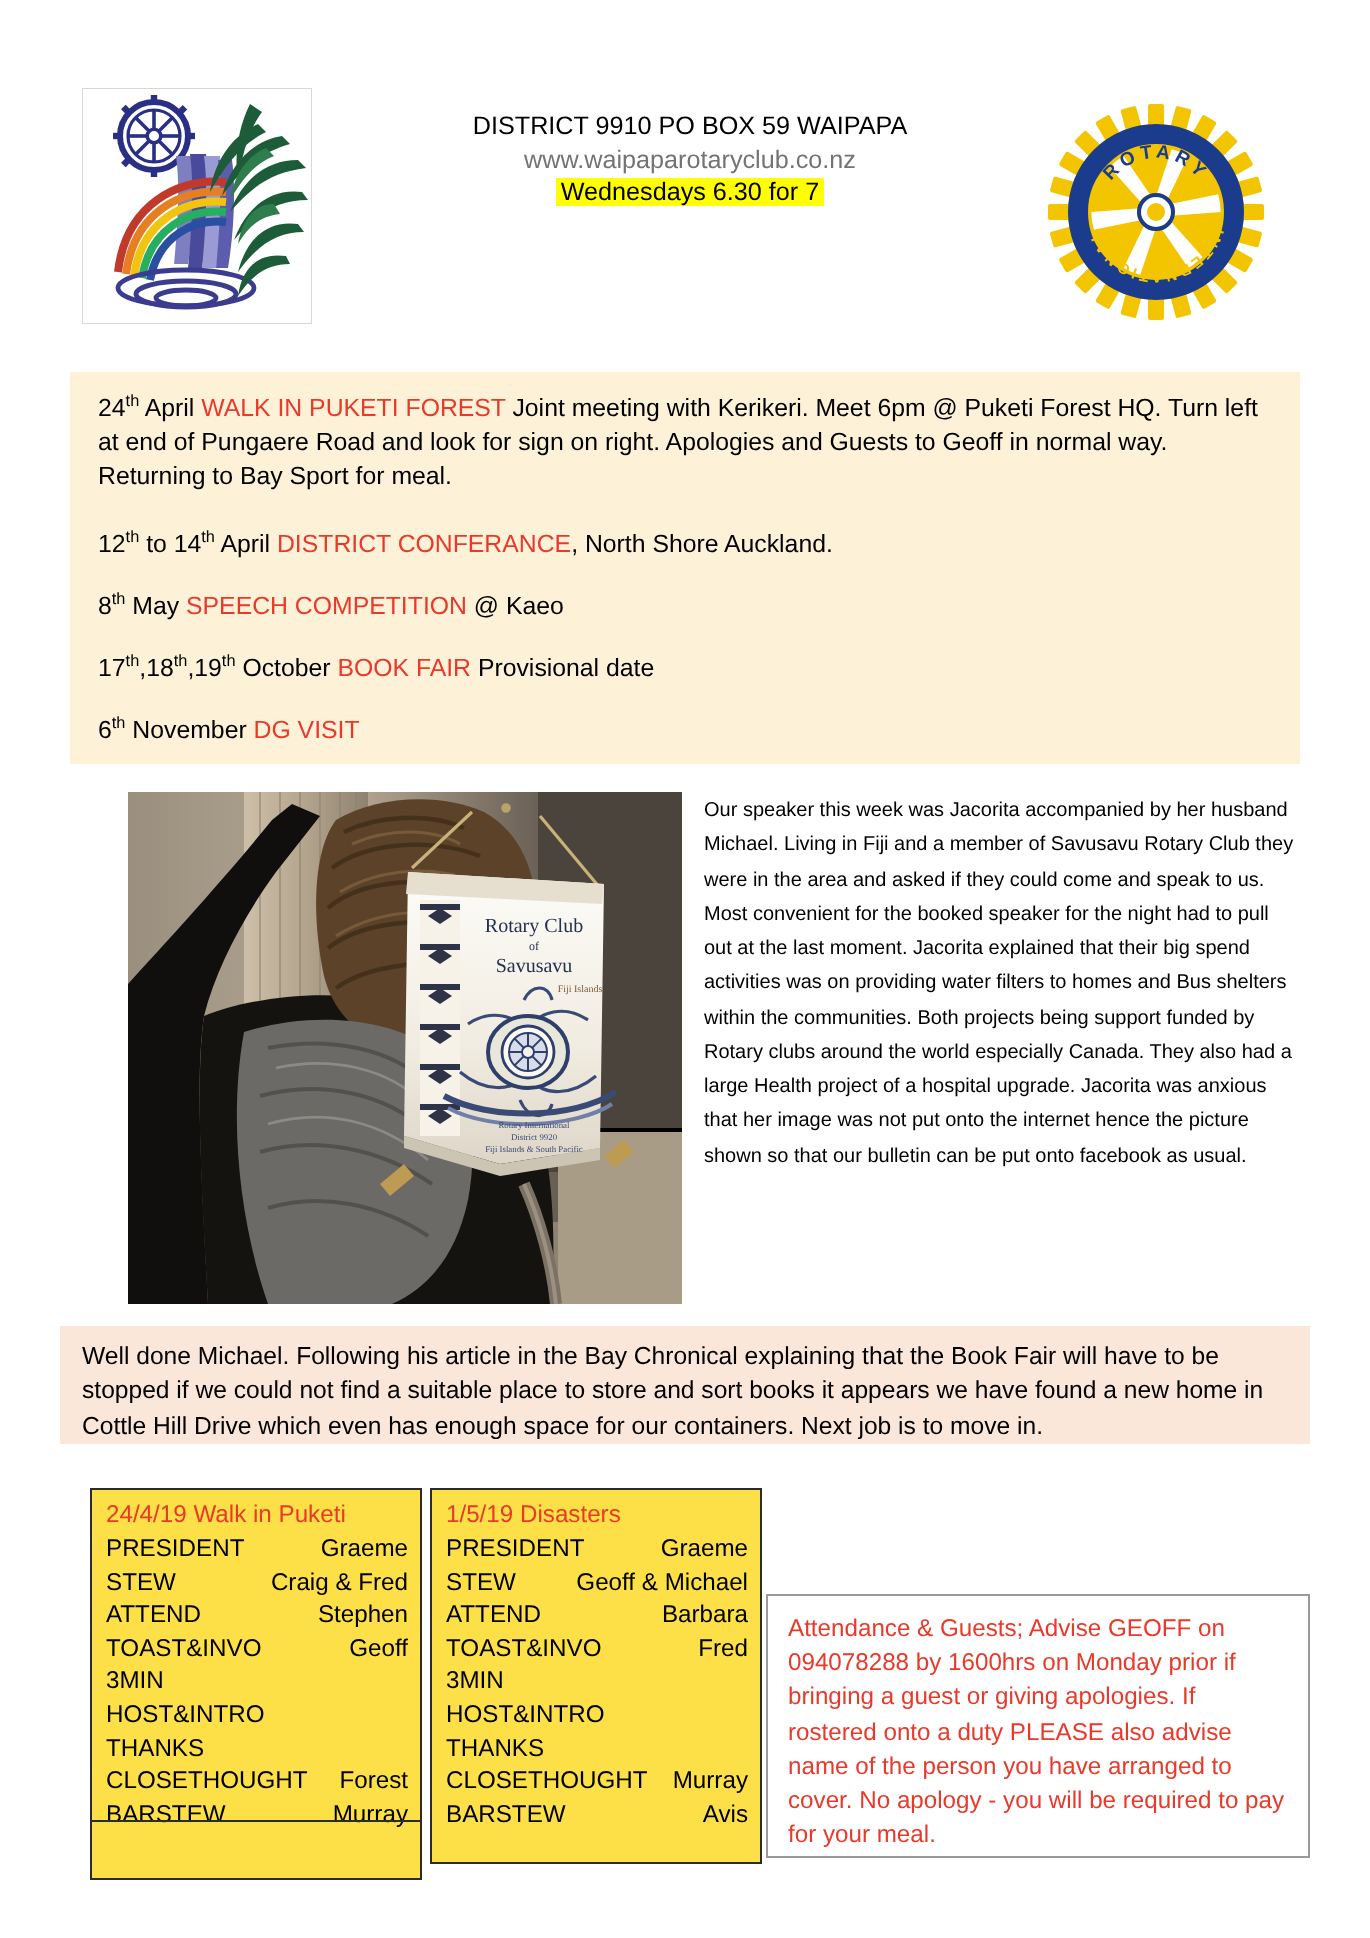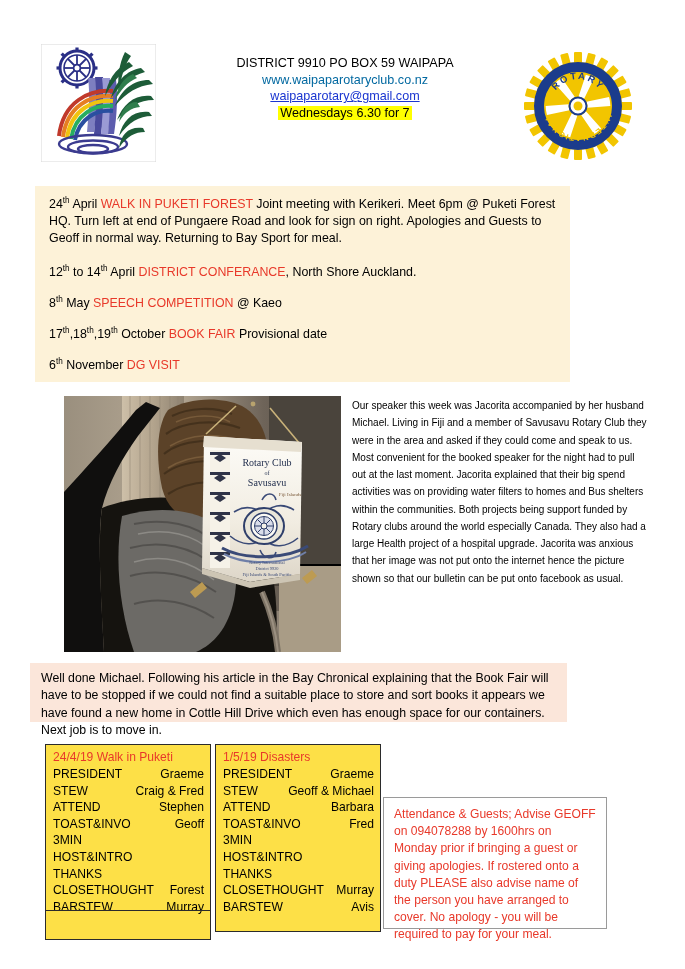--- a/index.html
+++ b/index.html
@@ -46,36 +46,36 @@
     position: absolute;
     left: 200px;
     top: 55px;
     width: 290px;
     text-align: center;
     line-height: 16.6px;
     font-size: 12.6px;
   }
   .header-text .line { white-space: nowrap; }
   .hdr-title { letter-spacing: .2px; }
-  .hdr-web { color: #0369a1; }
+  .hdr-web { color: #737373; }
   .hdr-mail {
     color: #1a35d0;
     text-decoration: underline;
   }
   .hdr-hi {
     background: #ffff00;
     padding: 0 2px;
   }
 
   
   .events {
     position: absolute;
     left: 35px;
     top: 186px;
-    width: 535px;
+    width: 615px;
     height: 196px;
     background: #fdf2d8;
     box-sizing: border-box;
     padding: 10px 14px 0 14px;
     font-size: 12.4px;
     line-height: 17.2px;
   }
   .events p {
     margin: 0 0 14px 0;
   }
@@ -107,21 +107,21 @@
     line-height: 17.25px;
     text-align: left;
   }
   .article p { margin: 0; }
 
   
   .pinkband {
     position: absolute;
     left: 30px;
     top: 663px;
-    width: 537px;
+    width: 625px;
     height: 59px;
     background: #fbe6da;
     box-sizing: border-box;
     padding: 7px 11px 0 11px;
     font-size: 12.3px;
     line-height: 17.4px;
   }
   .pinkband p { margin: 0; }
 
   
@@ -168,21 +168,21 @@
     right: 0;
     border-top: 1px solid #2b2b2b;
   }
   .roster-a .roster-rule { top: 165px; }
 
   
   .notice {
     position: absolute;
     left: 383px;
     top: 797px;
-    width: 224px;
+    width: 272px;
     height: 132px;
     box-sizing: border-box;
     border: 1px solid #9a9a9a;
     background: #ffffff;
     padding: 8px 9px 0 10px;
     color: #e8392a;
     font-size: 12.1px;
     line-height: 17.2px;
   }
   .notice p { margin: 0; }
@@ -258,21 +258,20 @@
           <path d="M92 30 C82 34, 76 44, 74 56 C80 46, 86 38, 96 34 Z"></path>
           <path d="M96 58 C86 58, 80 66, 78 78 C84 68, 90 64, 99 63 Z"></path>
         </g>
         <rect x="0" y="0" width="115" height="118" fill="none" stroke="#d8d8d8" stroke-width="1"></rect>
       </svg>
     </div>
 
     <div class="header-text">
       <div class="line">DISTRICT 9910 PO BOX 59 WAIPAPA</div>
       <div class="line"><span class="hdr-web">www.waipaparotaryclub.co.nz</span></div>
-      <div class="line"><span class="hdr-mail">waipaparotary@gmail.com</span></div>
       <div class="line"><span class="hdr-hi">Wednesdays 6.30 for 7</span></div>
     </div>
 
     <div class="ri-logo">
       <svg width="112" height="112" viewBox="0 0 112 112" xmlns="http://www.w3.org/2000/svg">
         <g transform="translate(56,56)">
 
           <g fill="#f2c500">
             <g>
               <rect x="-4" y="-54" width="8" height="12" rx="1"></rect>

